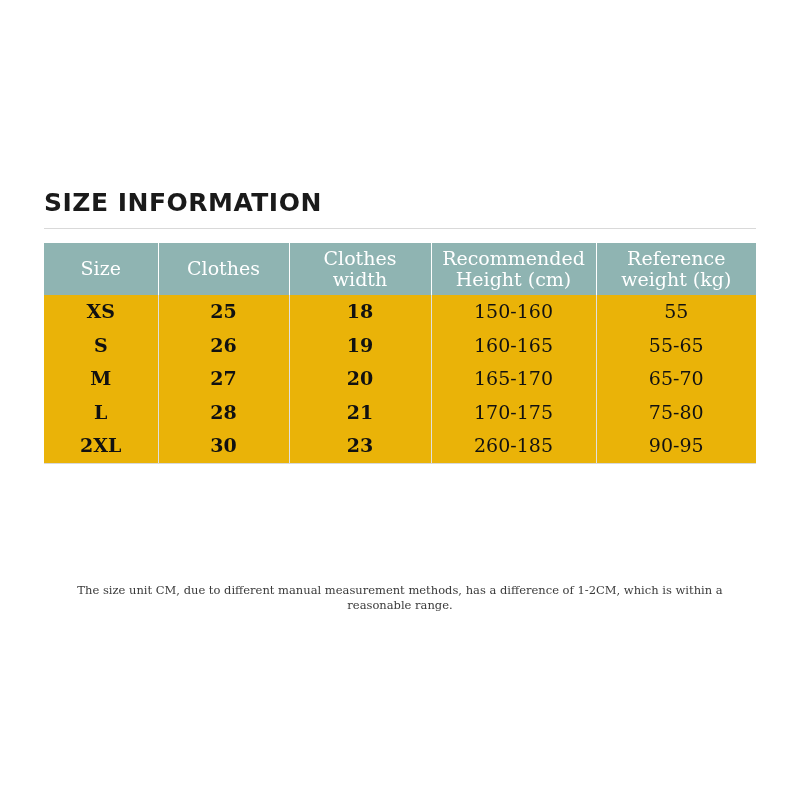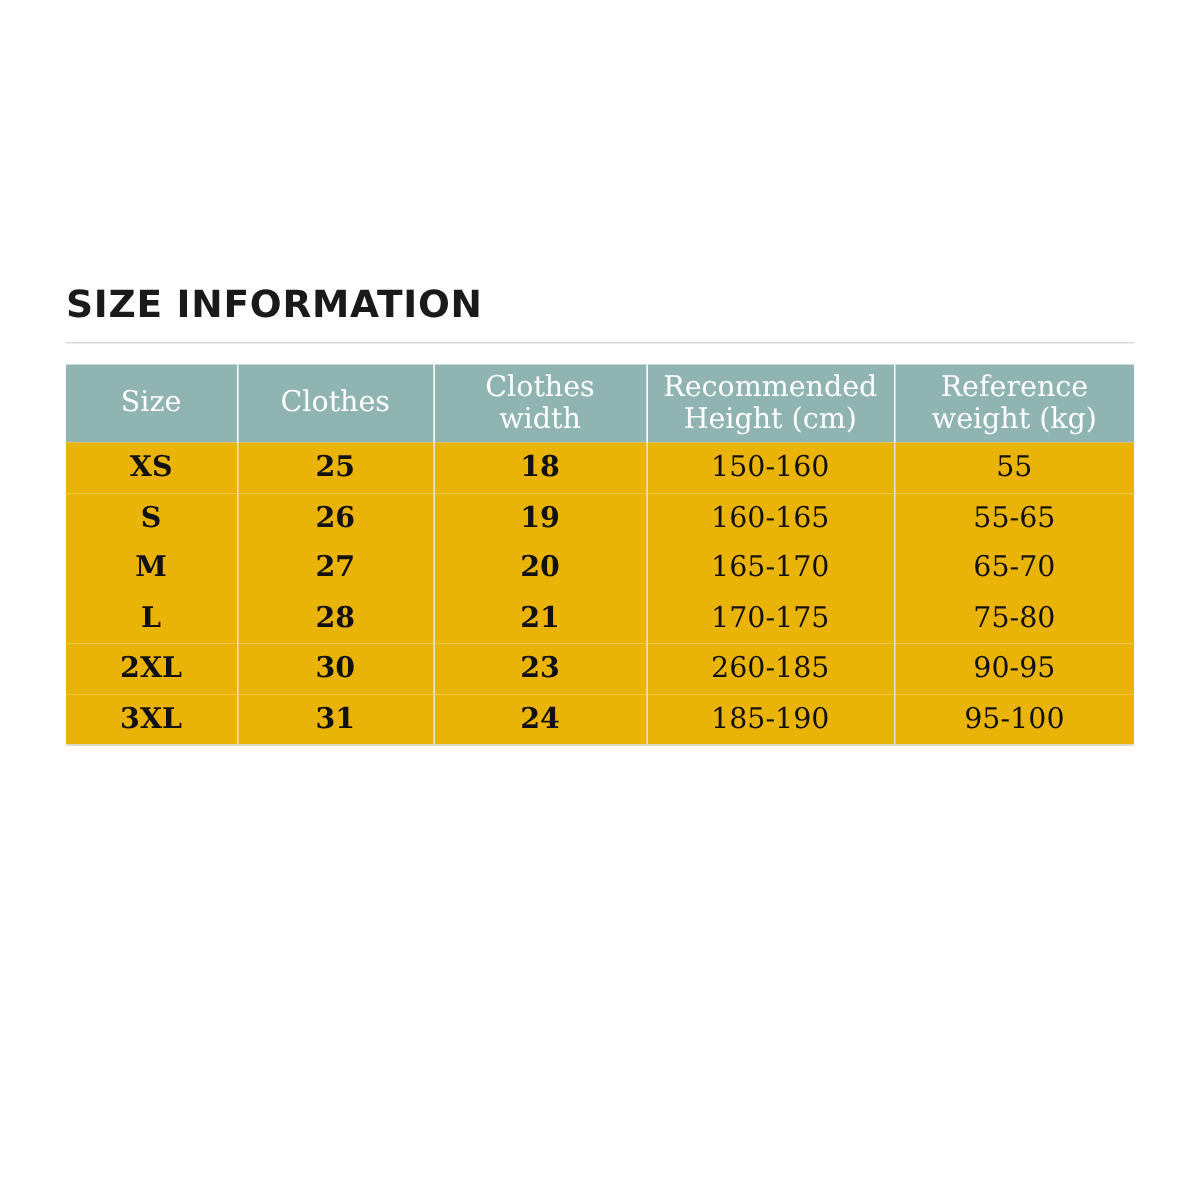--- a/index.html
+++ b/index.html
@@ -158,25 +158,19 @@
           <td>170-175</td>
           <td>75-80</td>
         </tr>
         <tr>
           <td class="bold-col">2XL</td>
           <td class="bold-col">30</td>
           <td class="bold-col">23</td>
           <td>260-185</td>
           <td>90-95</td>
         </tr>
-        <tr>
-          <td class="bold-col">3XL</td>
-          <td class="bold-col">31</td>
-          <td class="bold-col">24</td>
-          <td>185-190</td>
-          <td>95-100</td>
-        </tr>
       </tbody>
     </table>
   </div>
 
+  <div class="footnote">The size unit CM, due to different manual measurement methods, has a difference of 1-2CM, which is within a reasonable range.</div>
 
 </div>
 
 </body></html>

